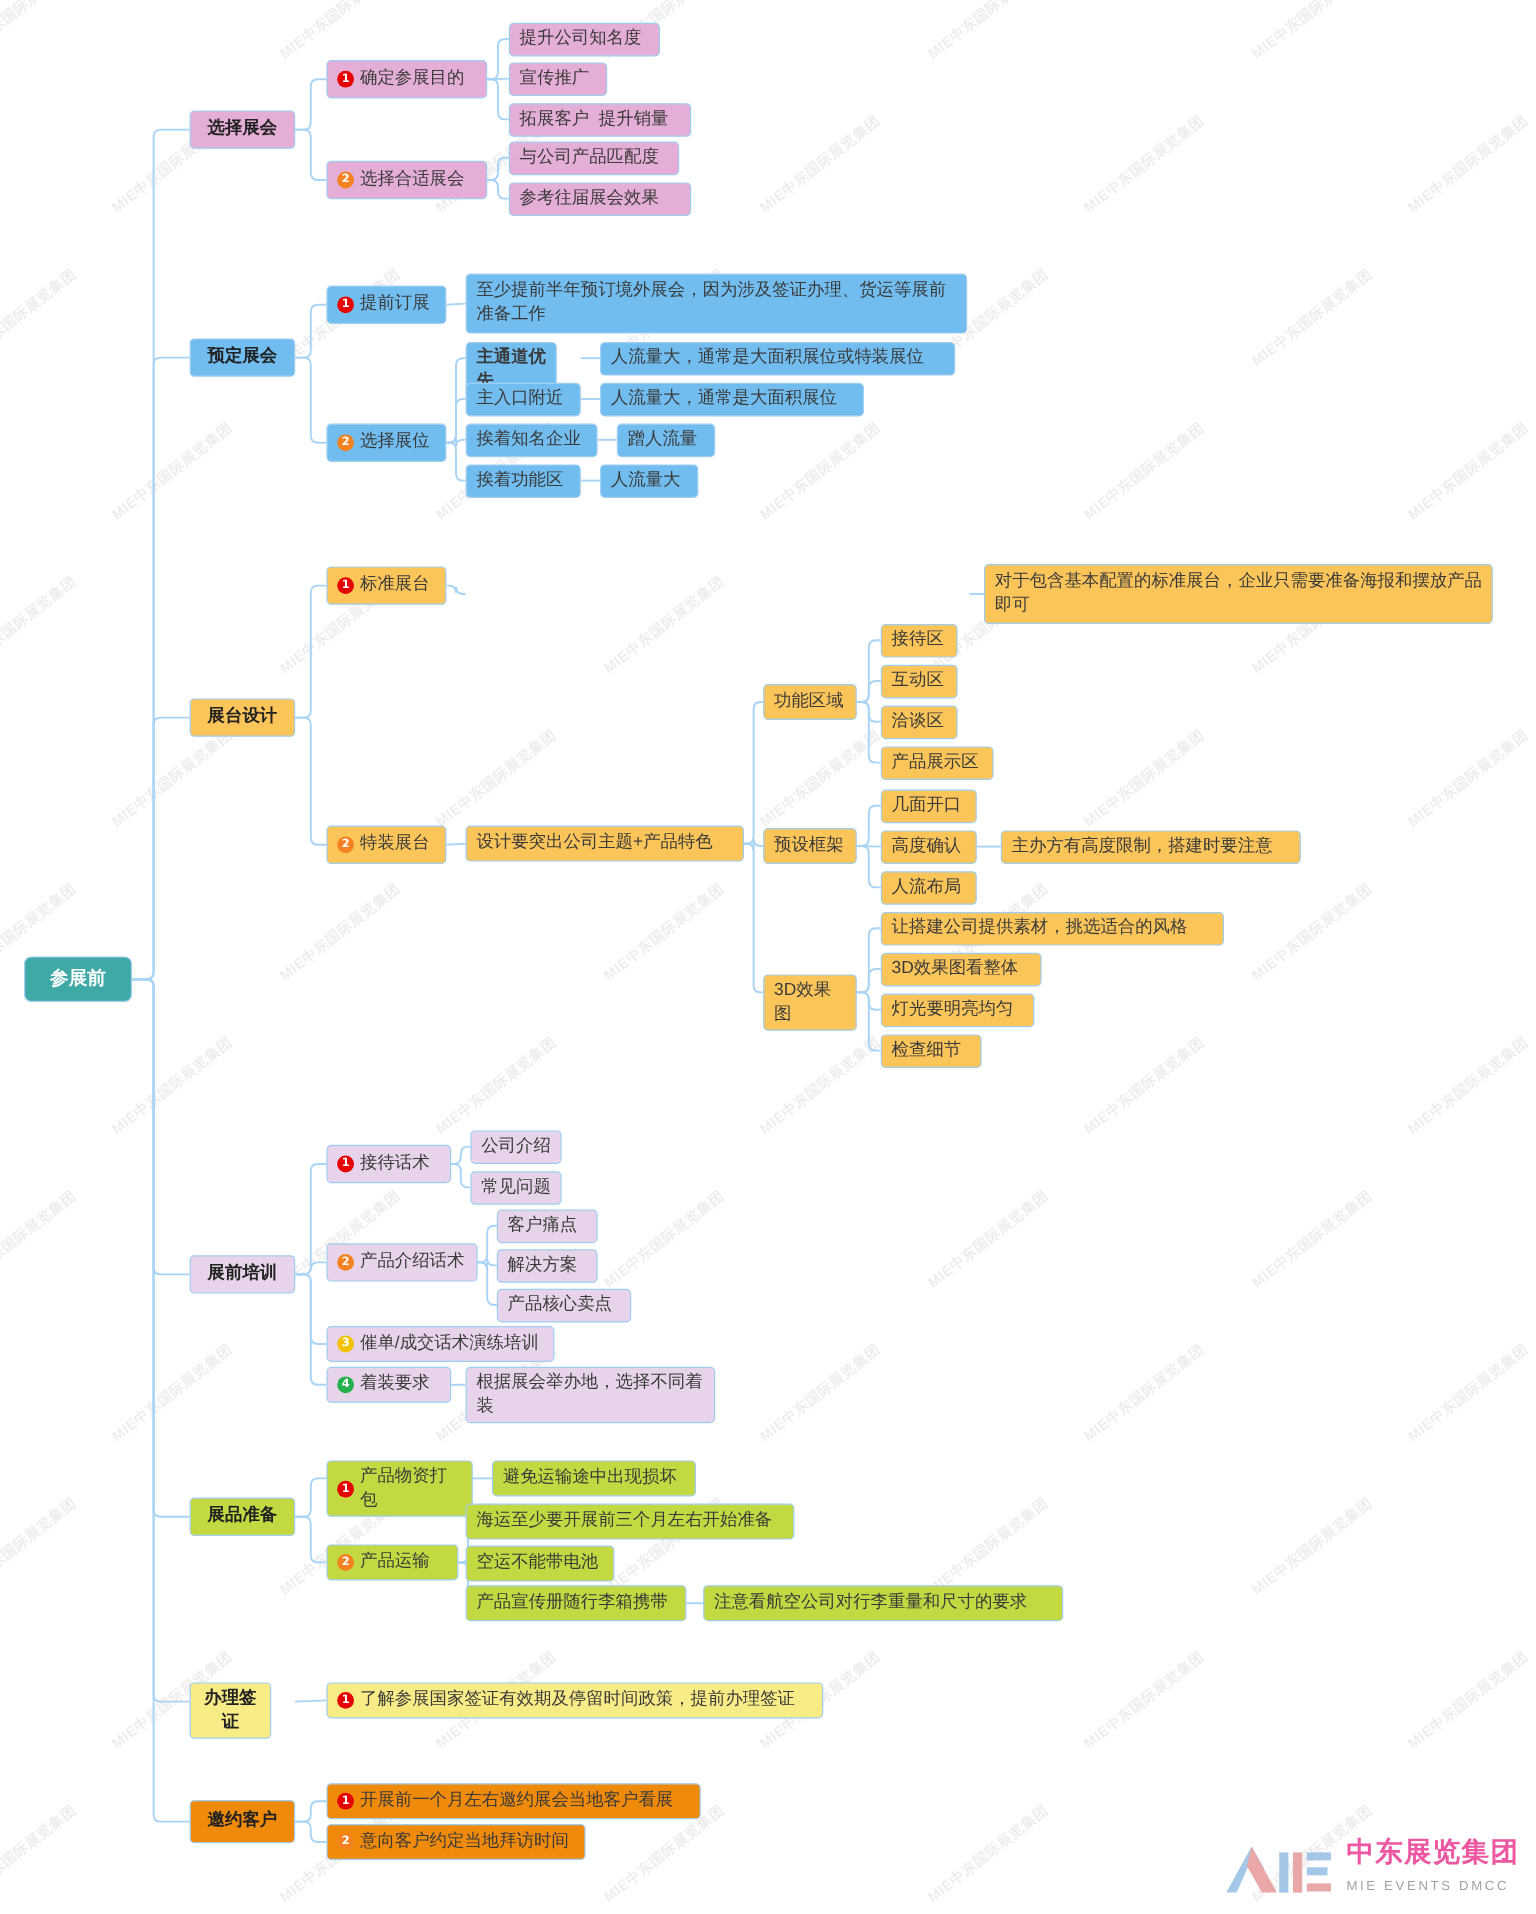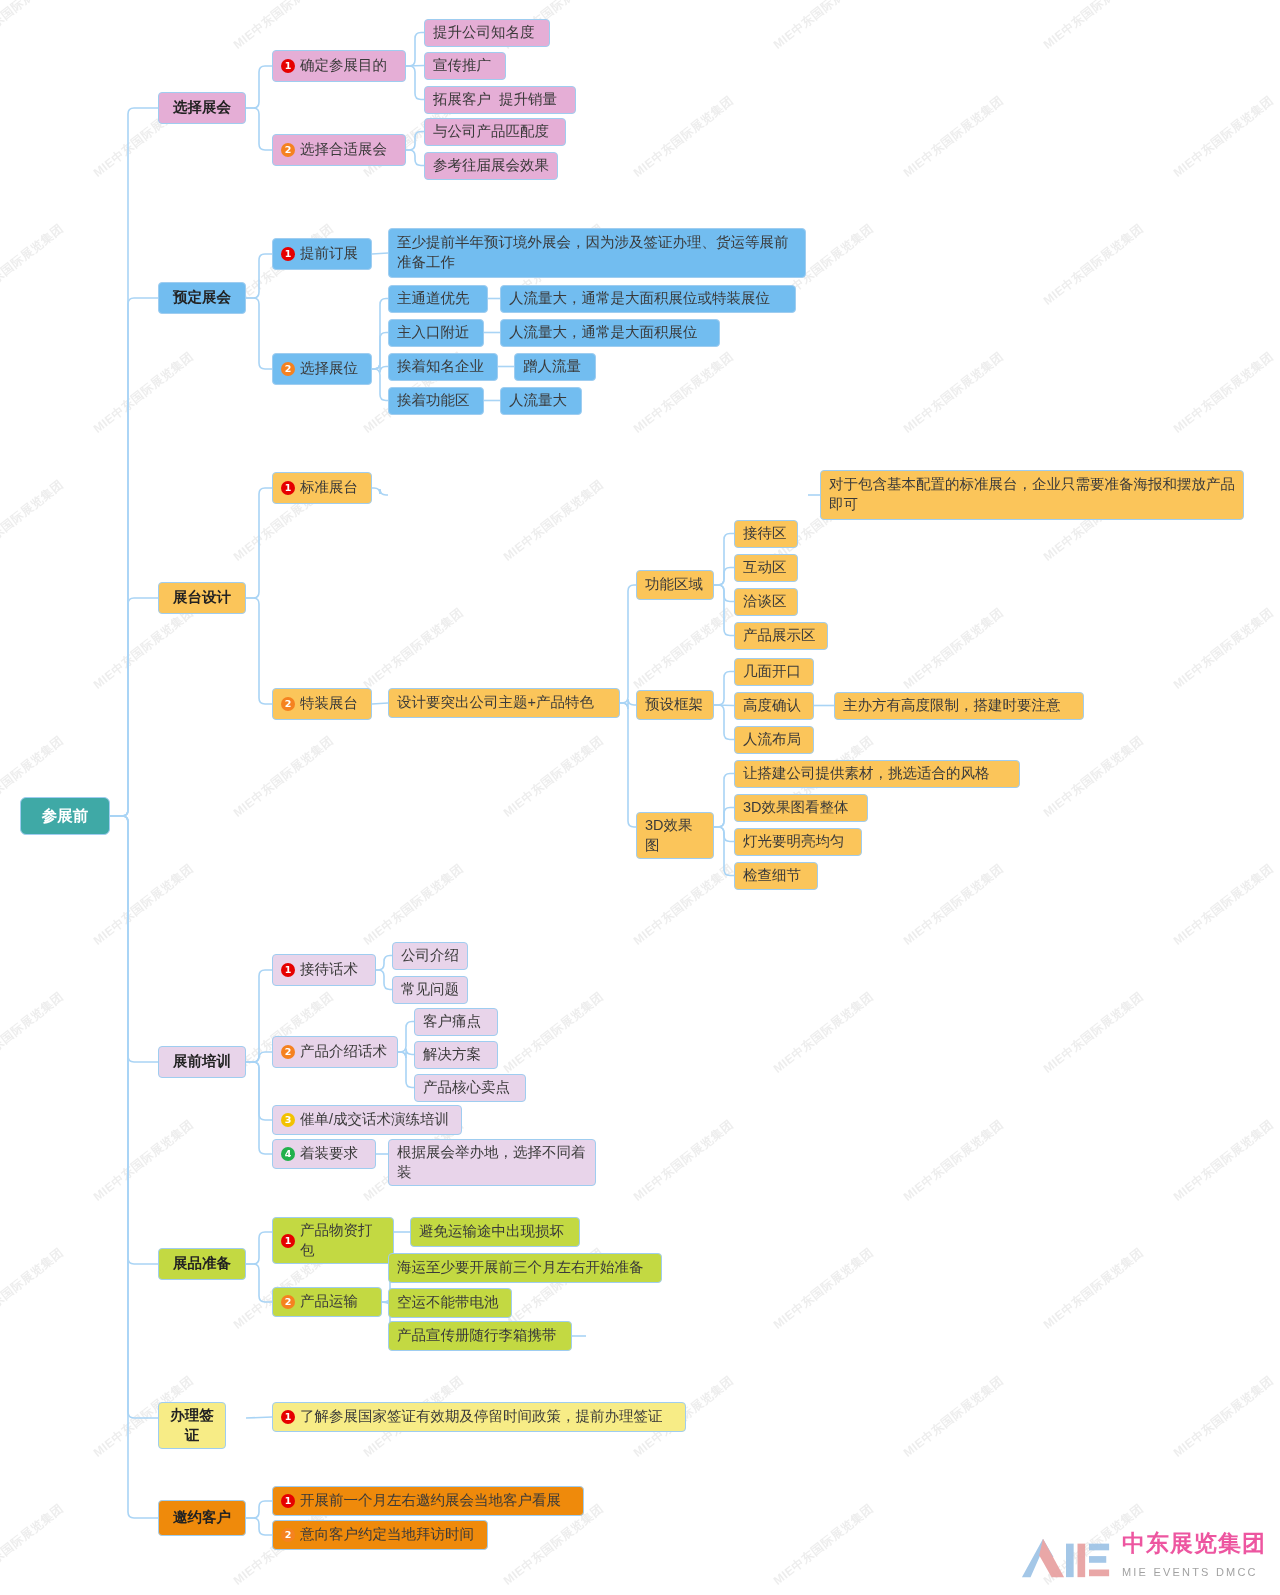--- a/index.html
+++ b/index.html
@@ -215,26 +215,26 @@
 
 <div id="canvas">
     <div class="node root bold" style="left: 20px; top: 797px; width: 90px; min-height: 38px;"><span>参展前</span></div>
     <div class="node c-pink bold" style="left: 158px; top: 92px; width: 88px; min-height: 32px;;justify-content:center;"><span>选择展会</span></div>
     <div class="node c-pink" style="left: 272px; top: 50px; width: 134px; min-height: 32px;"><span class="badge b1">1</span><span>确定参展目的</span></div>
     <div class="node c-pink" style="left: 424px; top: 19px; width: 126px; min-height: 27px;"><span>提升公司知名度</span></div>
     <div class="node c-pink" style="left: 424px; top: 52px; width: 82px; min-height: 27px;"><span>宣传推广</span></div>
     <div class="node c-pink" style="left: 424px; top: 86px; width: 152px; min-height: 27px;"><span>拓展客户  提升销量</span></div>
     <div class="node c-pink" style="left: 272px; top: 134px; width: 134px; min-height: 32px;"><span class="badge b2">2</span><span>选择合适展会</span></div>
     <div class="node c-pink" style="left: 424px; top: 118px; width: 142px; min-height: 27px;"><span>与公司产品匹配度</span></div>
-    <div class="node c-pink" style="left: 424px; top: 152px; width: 134px; min-height: 27px;"><span>参考往届展会效果</span></div>
+    <div class="node c-pink" style="left: 424px; top: 152px; width: 152px; min-height: 27px;"><span>参考往届展会效果</span></div>
     <div class="node c-blue bold" style="left: 158px; top: 282px; width: 88px; min-height: 32px;;justify-content:center;"><span>预定展会</span></div>
     <div class="node c-blue" style="left: 272px; top: 238px; width: 100px; min-height: 32px;"><span class="badge b1">1</span><span>提前订展</span></div>
     <div class="node c-blue" style="left: 388px; top: 228px; width: 418px; min-height: 50px;"><span>至少提前半年预订境外展会，因为涉及签证办理、货运等展前准备工作</span></div>
     <div class="node c-blue" style="left: 272px; top: 353px; width: 100px; min-height: 32px;"><span class="badge b2">2</span><span>选择展位</span></div>
-    <div class="node c-blue" style="left: 388px; top: 285px; width: 100px; min-height: 27px;"><span>主通道优先</span></div>
+    <div class="node c-blue" style="left: 388px; top: 285px; width: 76px; min-height: 27px; font-weight: bold;"><span>主通道优先</span></div>
     <div class="node c-blue" style="left: 500px; top: 285px; width: 296px; min-height: 27px;"><span>人流量大，通常是大面积展位或特装展位</span></div>
     <div class="node c-blue" style="left: 388px; top: 319px; width: 96px; min-height: 27px;"><span>主入口附近</span></div>
     <div class="node c-blue" style="left: 500px; top: 319px; width: 220px; min-height: 27px;"><span>人流量大，通常是大面积展位</span></div>
     <div class="node c-blue" style="left: 388px; top: 353px; width: 110px; min-height: 27px;"><span>挨着知名企业</span></div>
     <div class="node c-blue" style="left: 514px; top: 353px; width: 82px; min-height: 27px;"><span>蹭人流量</span></div>
     <div class="node c-blue" style="left: 388px; top: 387px; width: 96px; min-height: 27px;"><span>挨着功能区</span></div>
     <div class="node c-blue" style="left: 500px; top: 387px; width: 82px; min-height: 27px;"><span>人流量大</span></div>
     <div class="node c-orange bold" style="left: 158px; top: 582px; width: 88px; min-height: 32px;;justify-content:center;"><span>展台设计</span></div>
     <div class="node c-orange" style="left: 272px; top: 472px; width: 100px; min-height: 32px;"><span class="badge b1">1</span><span>标准展台</span></div>
     <div class="node c-orange" style="left: 820px; top: 470px; width: 424px; min-height: 50px;"><span>对于包含基本配置的标准展台，企业只需要准备海报和摆放产品即可</span></div>
@@ -266,20 +266,21 @@
     <div class="node c-lav" style="left: 272px; top: 1105px; width: 190px; min-height: 30px;"><span class="badge b3">3</span><span>催单/成交话术演练培训</span></div>
     <div class="node c-lav" style="left: 272px; top: 1139px; width: 104px; min-height: 30px;"><span class="badge b4">4</span><span>着装要求</span></div>
     <div class="node c-lav" style="left: 388px; top: 1139px; width: 208px; min-height: 30px;"><span>根据展会举办地，选择不同着装</span></div>
     <div class="node c-green bold" style="left: 158px; top: 1248px; width: 88px; min-height: 32px;;justify-content:center;"><span>展品准备</span></div>
     <div class="node c-green" style="left: 272px; top: 1217px; width: 122px; min-height: 30px;"><span class="badge b1">1</span><span>产品物资打包</span></div>
     <div class="node c-green" style="left: 410px; top: 1217px; width: 170px; min-height: 30px;"><span>避免运输途中出现损坏</span></div>
     <div class="node c-green" style="left: 272px; top: 1287px; width: 110px; min-height: 30px;"><span class="badge b2">2</span><span>产品运输</span></div>
     <div class="node c-green" style="left: 388px; top: 1253px; width: 274px; min-height: 30px;"><span>海运至少要开展前三个月左右开始准备</span></div>
     <div class="node c-green" style="left: 388px; top: 1288px; width: 124px; min-height: 30px;"><span>空运不能带电池</span></div>
     <div class="node c-green" style="left: 388px; top: 1321px; width: 184px; min-height: 30px;"><span>产品宣传册随行李箱携带</span></div>
+    <div class="node c-green" style="left: 586px; top: 1321px; width: 300px; min-height: 30px;"><span>注意看航空公司对行李重量和尺寸的要求</span></div>
     <div class="node c-yellow bold" style="left: 158px; top: 1402px; width: 68px; min-height: 32px;;justify-content:center;text-align:center;"><span>办理签证</span></div>
     <div class="node c-yellow" style="left: 272px; top: 1402px; width: 414px; min-height: 30px;"><span class="badge b1">1</span><span>了解参展国家签证有效期及停留时间政策，提前办理签证</span></div>
     <div class="node c-dkorange bold" style="left: 158px; top: 1500px; width: 88px; min-height: 36px;;justify-content:center;"><span>邀约客户</span></div>
     <div class="node c-dkorange" style="left: 272px; top: 1486px; width: 312px; min-height: 30px;"><span class="badge b1">1</span><span>开展前一个月左右邀约展会当地客户看展</span></div>
     <div class="node c-dkorange" style="left: 272px; top: 1520px; width: 216px; min-height: 30px;"><span class="badge b2">2</span><span>意向客户约定当地拜访时间</span></div>
   </div>
 
 <div id="logo">
   <svg class="mark" viewBox="0 0 200 96">
     <path d="M8 88 L52 8 L74 46 L56 46 L50 34 L26 88 Z" fill="#9dc3e6"></path>

